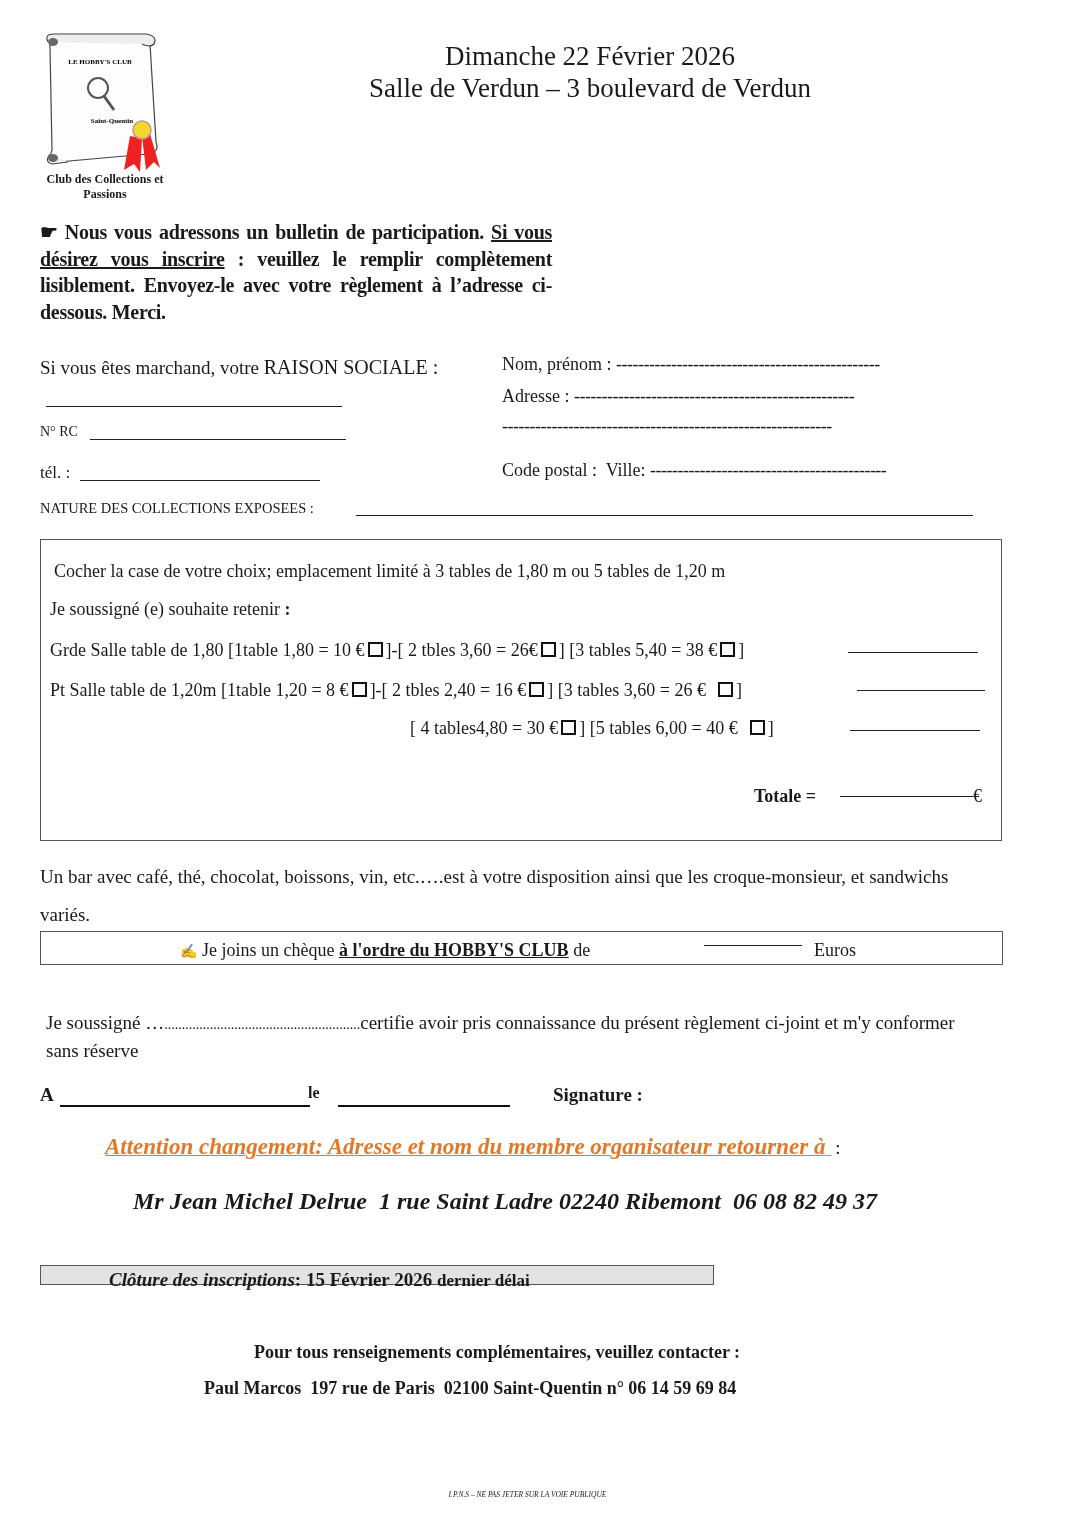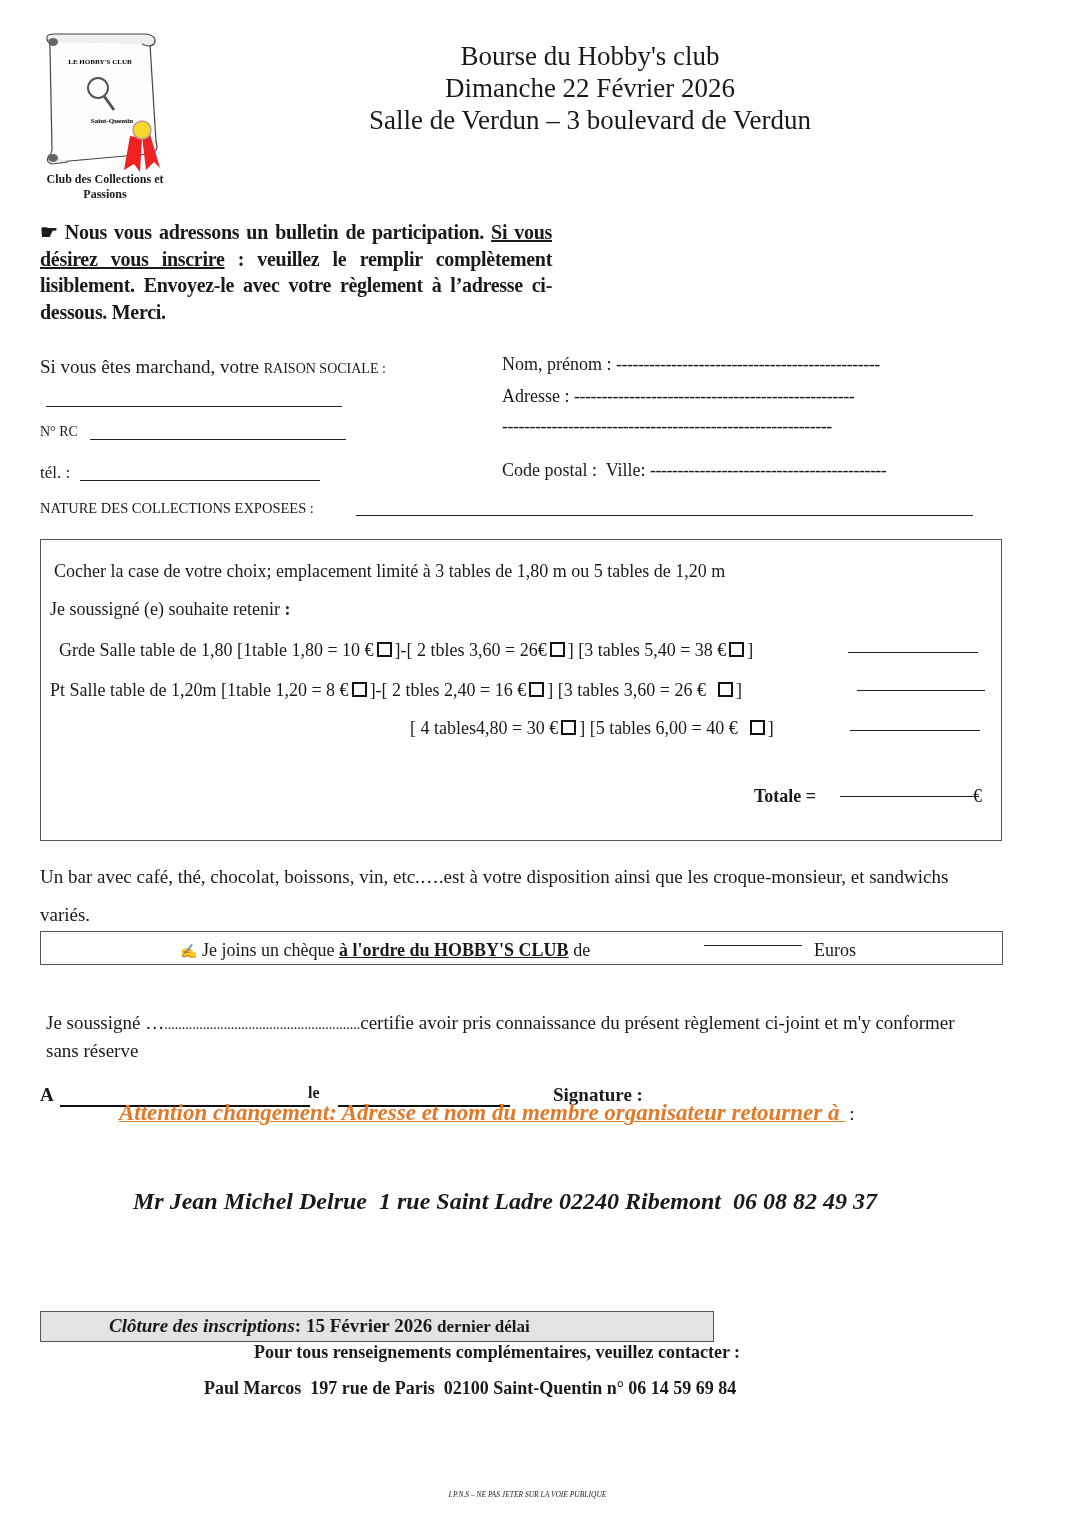--- a/index.html
+++ b/index.html
@@ -11,32 +11,32 @@
     
     .logo { left: 38px; top: 30px; width: 140px; height: 160px; }
     .logo-caption { left: 30px; top: 172px; width: 150px; text-align: center; font-size: 12px; font-weight: bold; }
     
     .header { left: 340px; top: 40px; width: 500px; text-align: center; font-size: 27px; line-height: 32px; }
     
     .intro { left: 40px; top: 219px; width: 512px; font-size: 20px; font-weight: bold; line-height: 26.5px; text-align: justify; letter-spacing: -0.3px; }
     .intro u { text-decoration: underline; }
     
     .txt18 { font-size: 18px; }
-    .sc { font-size: 14px; }
+    .sc { font-size: 20px; }
     .uline { display: inline-block; border-bottom: 1.4px solid #222; height: 14px; vertical-align: baseline; }
     .dash { letter-spacing: -0.5px; }
     
     .box { left: 40px; top: 539px; width: 962px; height: 302px; border: 1.5px solid #555; box-sizing: border-box; }
     .row { font-size: 18px; white-space: nowrap; }
     .cb { display: inline-block; width: 11px; height: 11px; border: 2.4px solid #111; vertical-align: -1px; margin: 0 3px; }
     .ln { display: inline-block; border-bottom: 1.3px solid #222; }
     
     .cheque { left: 40px; top: 931px; width: 963px; height: 34px; border: 1.4px solid #555; box-sizing: border-box; font-size: 18px; }
     .orange { color: #e07a2a; font-style: italic; font-weight: bold; font-size: 23px; text-decoration: underline; text-decoration-thickness: 1.3px; }
-    .cloture { left: 40px; top: 1311px; width: 674px; height: 31px; background: #e3e3e3; border: 1.4px solid #555; box-sizing: border-box; font-size: 19px; font-weight: bold; }
+    .cloture { left: 40px; top: 1265px; width: 674px; height: 20px; background: #e3e3e3; border: 1.4px solid #555; box-sizing: border-box; font-size: 19px; font-weight: bold; }
     .footer-note { left: 0; top: 1490px; width: 1055px; text-align: center; font-size: 7.5px; font-style: italic; }
   </style>
 </head>
 <body>
 
 <div class="abs logo">
   <svg width="140" height="150" viewBox="0 0 140 150">
     <path d="M18 8 Q10 10 12 18 L14 120 Q10 130 20 132 L110 124 Q122 122 118 112 L112 14 Q116 6 108 6 Z" fill="#fdfdfd" stroke="#444" stroke-width="1.2"></path>
     <path d="M10 12 Q6 4 16 4 L108 4 Q120 6 116 14 Q112 18 104 14" fill="#eee" stroke="#444" stroke-width="1.2"></path>
     <path d="M12 124 Q6 132 14 134 L30 132" fill="#eee" stroke="#444" stroke-width="1.2"></path>
@@ -47,21 +47,20 @@
     <path d="M92 106 L86 140 L96 134 L102 142 L104 108 Z" fill="#e22"></path>
     <path d="M104 106 L108 140 L116 132 L122 138 L112 104 Z" fill="#e22"></path>
     <circle cx="104" cy="100" r="9" fill="#f6d82a" stroke="#b99" stroke-width="1.5"></circle>
     <text x="62" y="34" font-size="7" font-weight="bold" text-anchor="middle" font-family="Liberation Serif, serif">LE HOBBY'S CLUB</text>
     <text x="74" y="93" font-size="7" font-weight="bold" text-anchor="middle" font-family="Liberation Serif, serif">Saint-Quentin</text>
   </svg>
 </div>
 <div class="abs logo-caption">Club des Collections et Passions</div>
 
 <div class="abs header">
-  <div>Bourse du Hobby's club</div>
   <div>Dimanche 22 Février 2026</div>
   <div>Salle de Verdun – 3 boulevard de Verdun</div>
 </div>
 
 <div class="abs intro">
   <span>☛</span>
   <span>Nous vous adressons un bulletin de participation.</span>
   <u>Si vous désirez vous inscrire</u>
   <span>: veuillez le remplir complètement lisiblement. Envoyez-le avec votre règlement à l’adresse ci-dessous. Merci.</span>
 </div>
@@ -94,21 +93,21 @@
   <span>Ville:</span>
   <span class="dash">-------------------------------------------</span>
 </div>
 
 <div class="abs box"></div>
 <div class="abs row" style="left:54px; top:561px;">Cocher la case de votre choix; emplacement limité à 3 tables de 1,80 m ou 5 tables de 1,20 m</div>
 <div class="abs row" style="left:50px; top:599px;">
   <span>Je soussigné (e) souhaite retenir</span> <b>:</b>
 </div>
 
-<div class="abs row" style="left:50px; top:640px;margin-left:9px;">
+<div class="abs row" style="left:50px; top:640px;">
   <span>Grde Salle table de 1,80</span>
   <span>[1table 1,80 = 10 €</span><span class="cb"></span><span>]-[ 2 tbles 3,60 = 26€</span><span class="cb"></span><span>] [3 tables 5,40 = 38 €</span><span class="cb"></span><span>]</span>
 </div>
 <div class="abs ln" style="left:848px; top:652px; width:130px;"></div>
 
 <div class="abs row" style="left:50px; top:680px;">
   <span>Pt Salle table de 1,20m</span>
   <span>[1table 1,20 = 8 €</span><span class="cb"></span><span>]-[ 2 tbles 2,40 = 16 €</span><span class="cb"></span><span>] [3 tables 3,60 = 26 €</span>&nbsp;&nbsp;<span class="cb"></span><span>]</span>
 </div>
 <div class="abs ln" style="left:857px; top:690px; width:128px;"></div>
@@ -137,21 +136,21 @@
 <div class="abs" style="left:46px; top:1010px; width:935px; font-size:19px; line-height:26px;">
   <span>Je soussigné …</span><span style="font-size:14px;">........................................................</span><span>certifie avoir pris connaissance du présent règlement ci-joint et m'y conformer sans réserve</span>
 </div>
 
 <div class="abs" style="left:40px; top:1084px; font-size:19px; font-weight:bold;">A</div>
 <div class="abs" style="left:60px; top:1091px; width:250px; border-bottom:2px solid #111; height:14px;"></div>
 <div class="abs" style="left:308px; top:1084px; font-size:16px; font-weight:bold;">le</div>
 <div class="abs" style="left:338px; top:1091px; width:172px; border-bottom:2px solid #111; height:14px;"></div>
 <div class="abs" style="left:553px; top:1084px; font-size:19px; font-weight:bold;">Signature :</div>
 
-<div class="abs" style="left:105px; top:1100px; white-space:nowrap;margin-left:14px;">
+<div class="abs" style="left:105px; top:1134px; white-space:nowrap;">
   <span class="orange">Attention changement: Adresse et nom du membre organisateur retourner à</span><span class="orange">&nbsp;</span>
   <span style="font-size:19px;">:</span>
 </div>
 <div class="abs" style="left:133px; top:1188px; font-size:24px; font-style:italic; font-weight:bold; white-space:pre;">Mr Jean Michel Delrue  1 rue Saint Ladre 02240 Ribemont  06 08 82 49 37</div>
 
 <div class="abs cloture">
   <div style="position:absolute; left:68px; top:3px; white-space:nowrap;">
     <i>Clôture des inscriptions</i><span>: 15 Février 2026</span>
     <span style="font-size:17px;">dernier délai</span>
   </div>

